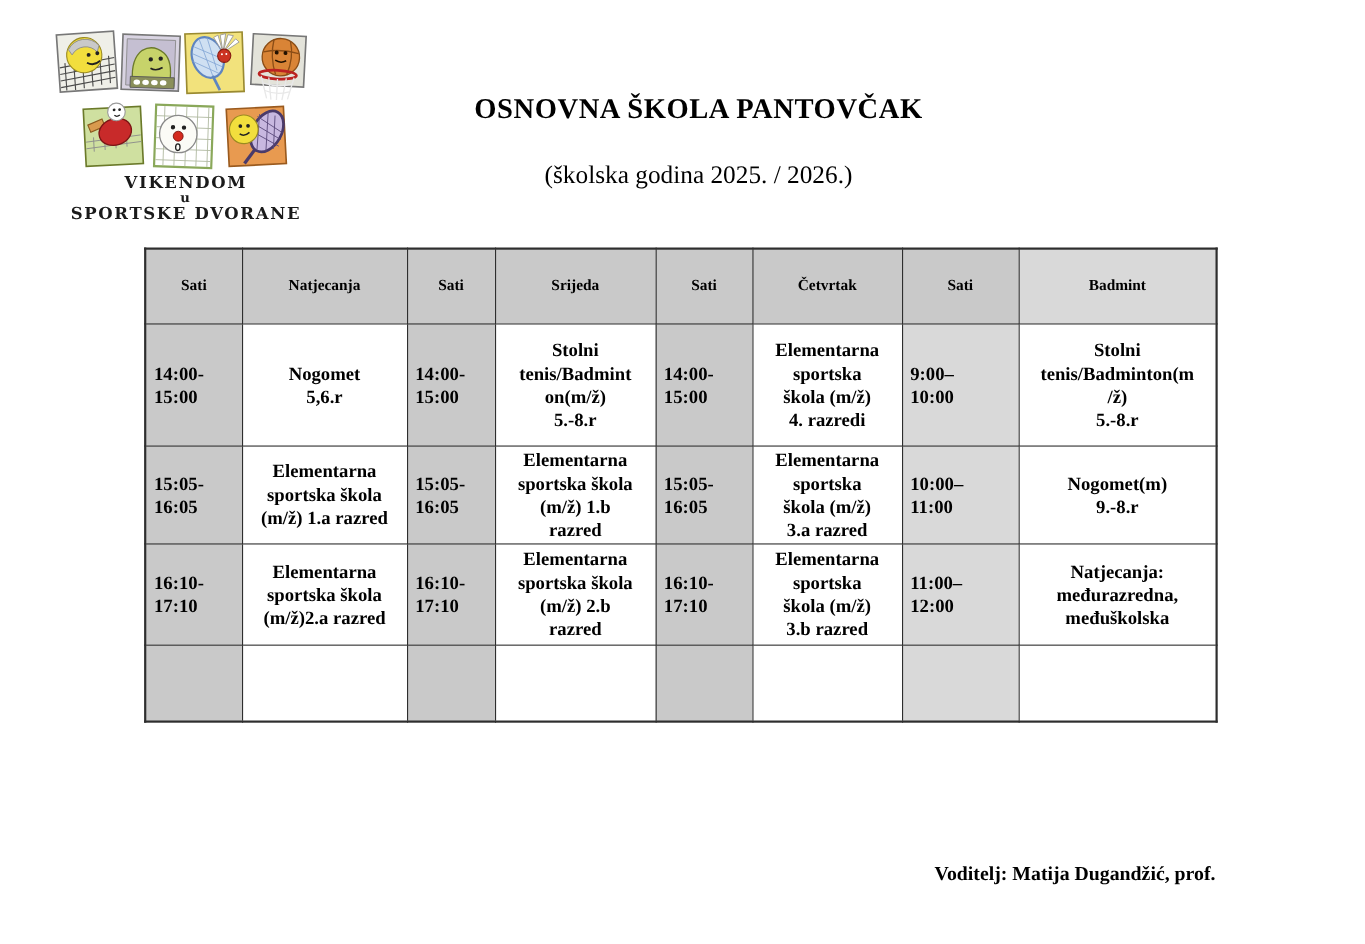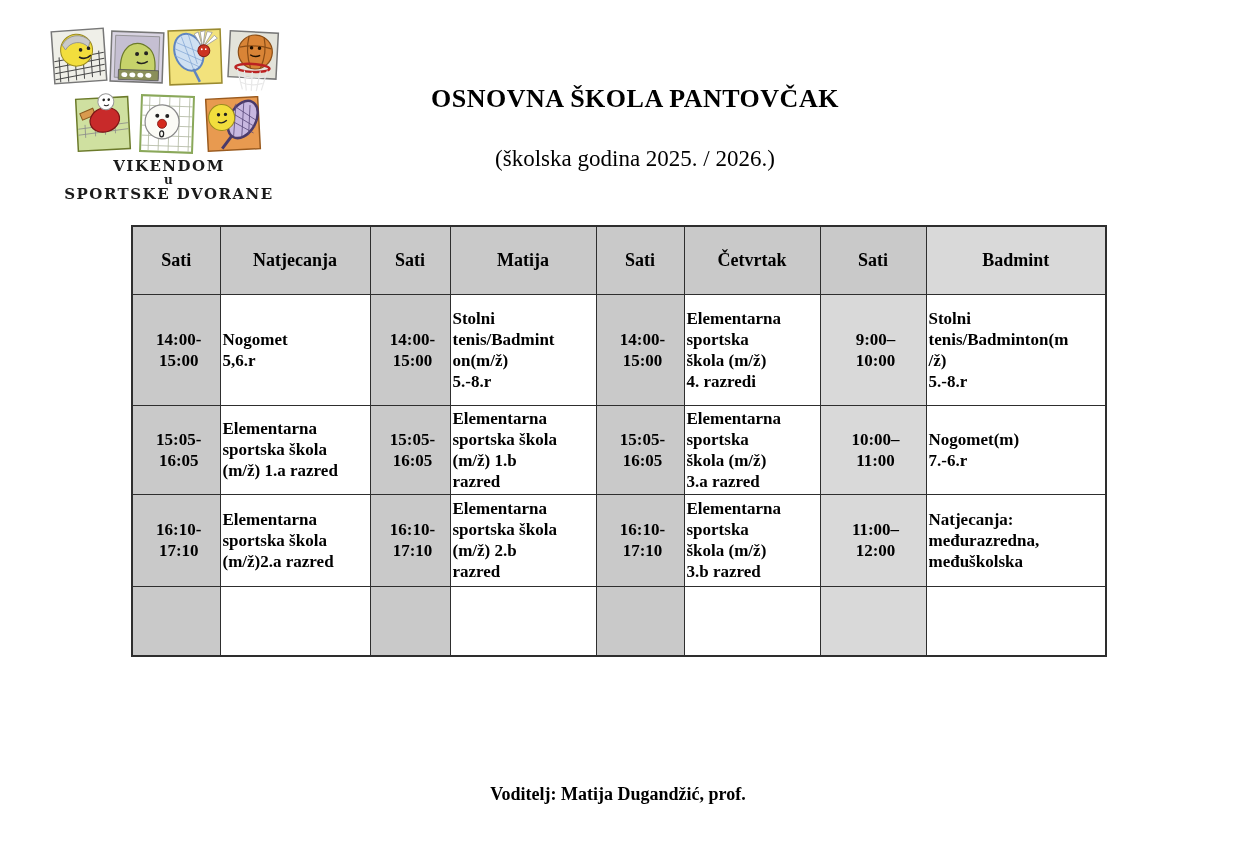--- a/index.html
+++ b/index.html
@@ -39,33 +39,33 @@
     border:1px solid var(--border);
     font-weight:bold;
     font-size:17px;
     line-height:21px;
     vertical-align:middle;
     white-space:pre-line;
     padding:2px;
     color:var(--ink);
   }
   .schedule th{
-    height:68px;font-size:18px;text-align:center;background:var(--gray);
+    height:68px;font-size:14px;text-align:center;background:var(--gray);
   }
   .schedule th.light{background:var(--lightgray);}
-  .schedule td.time{background:var(--gray);text-align:center;padding-left:7px;}
+  .schedule td.time{background:var(--gray);text-align:left;padding-left:7px;}
   .schedule td.time.light{background:var(--lightgray);}
-  .schedule td.day{background:#ffffff;text-align:left;}
+  .schedule td.day{background:#ffffff;text-align:center;}
   tr.row-1 td{height:111px;}
   tr.row-2 td{height:88px;}
   tr.row-3 td{height:92px;}
   tr.row-4 td{height:70px;}
   .footer-credit{
     position:absolute;top:784px;left:131px;width:974px;
-    text-align:center;font-weight:bold;font-size:18px;
+    text-align:right;font-weight:bold;font-size:18px;
   }
   .logo-caption{
     font-family:"DejaVu Serif","Liberation Serif",serif;
     font-weight:bold;letter-spacing:1.5px;
   }
 </style>
 </head>
 <body>
 
 <svg class="logo" viewBox="0 0 248 180" aria-hidden="true">
@@ -223,21 +223,21 @@
       <col style="width:88px">
         <col style="width:136px">
         <col style="width:106px">
         <col style="width:180px">
     </colgroup>
     <tbody>
       <tr>
         <th>Sati</th>
         <th>Natjecanja</th>
         <th>Sati</th>
-        <th>Matija</th>
+        <th>Srijeda</th>
         <th>Sati</th>
         <th>Četvrtak</th>
         <th>Sati</th>
         <th class="light">Badmint</th>
       </tr>
       <tr class="row-1">
         <td class="time">14:00-
 15:00</td>
         <td class="day">Nogomet
 5,6.r</td>
@@ -274,21 +274,21 @@
 razred</td>
         <td class="time">15:05-
 16:05</td>
         <td class="day">Elementarna
 sportska
 škola (m/ž)
 3.a razred</td>
         <td class="time light">10:00–
 11:00</td>
         <td class="day">Nogomet(m)
-7.-6.r</td>
+9.-8.r</td>
       </tr>
       <tr class="row-3">
         <td class="time">16:10-
 17:10</td>
         <td class="day">Elementarna
 sportska škola
 (m/ž)2.a razred</td>
         <td class="time">16:10-
 17:10</td>
         <td class="day">Elementarna

